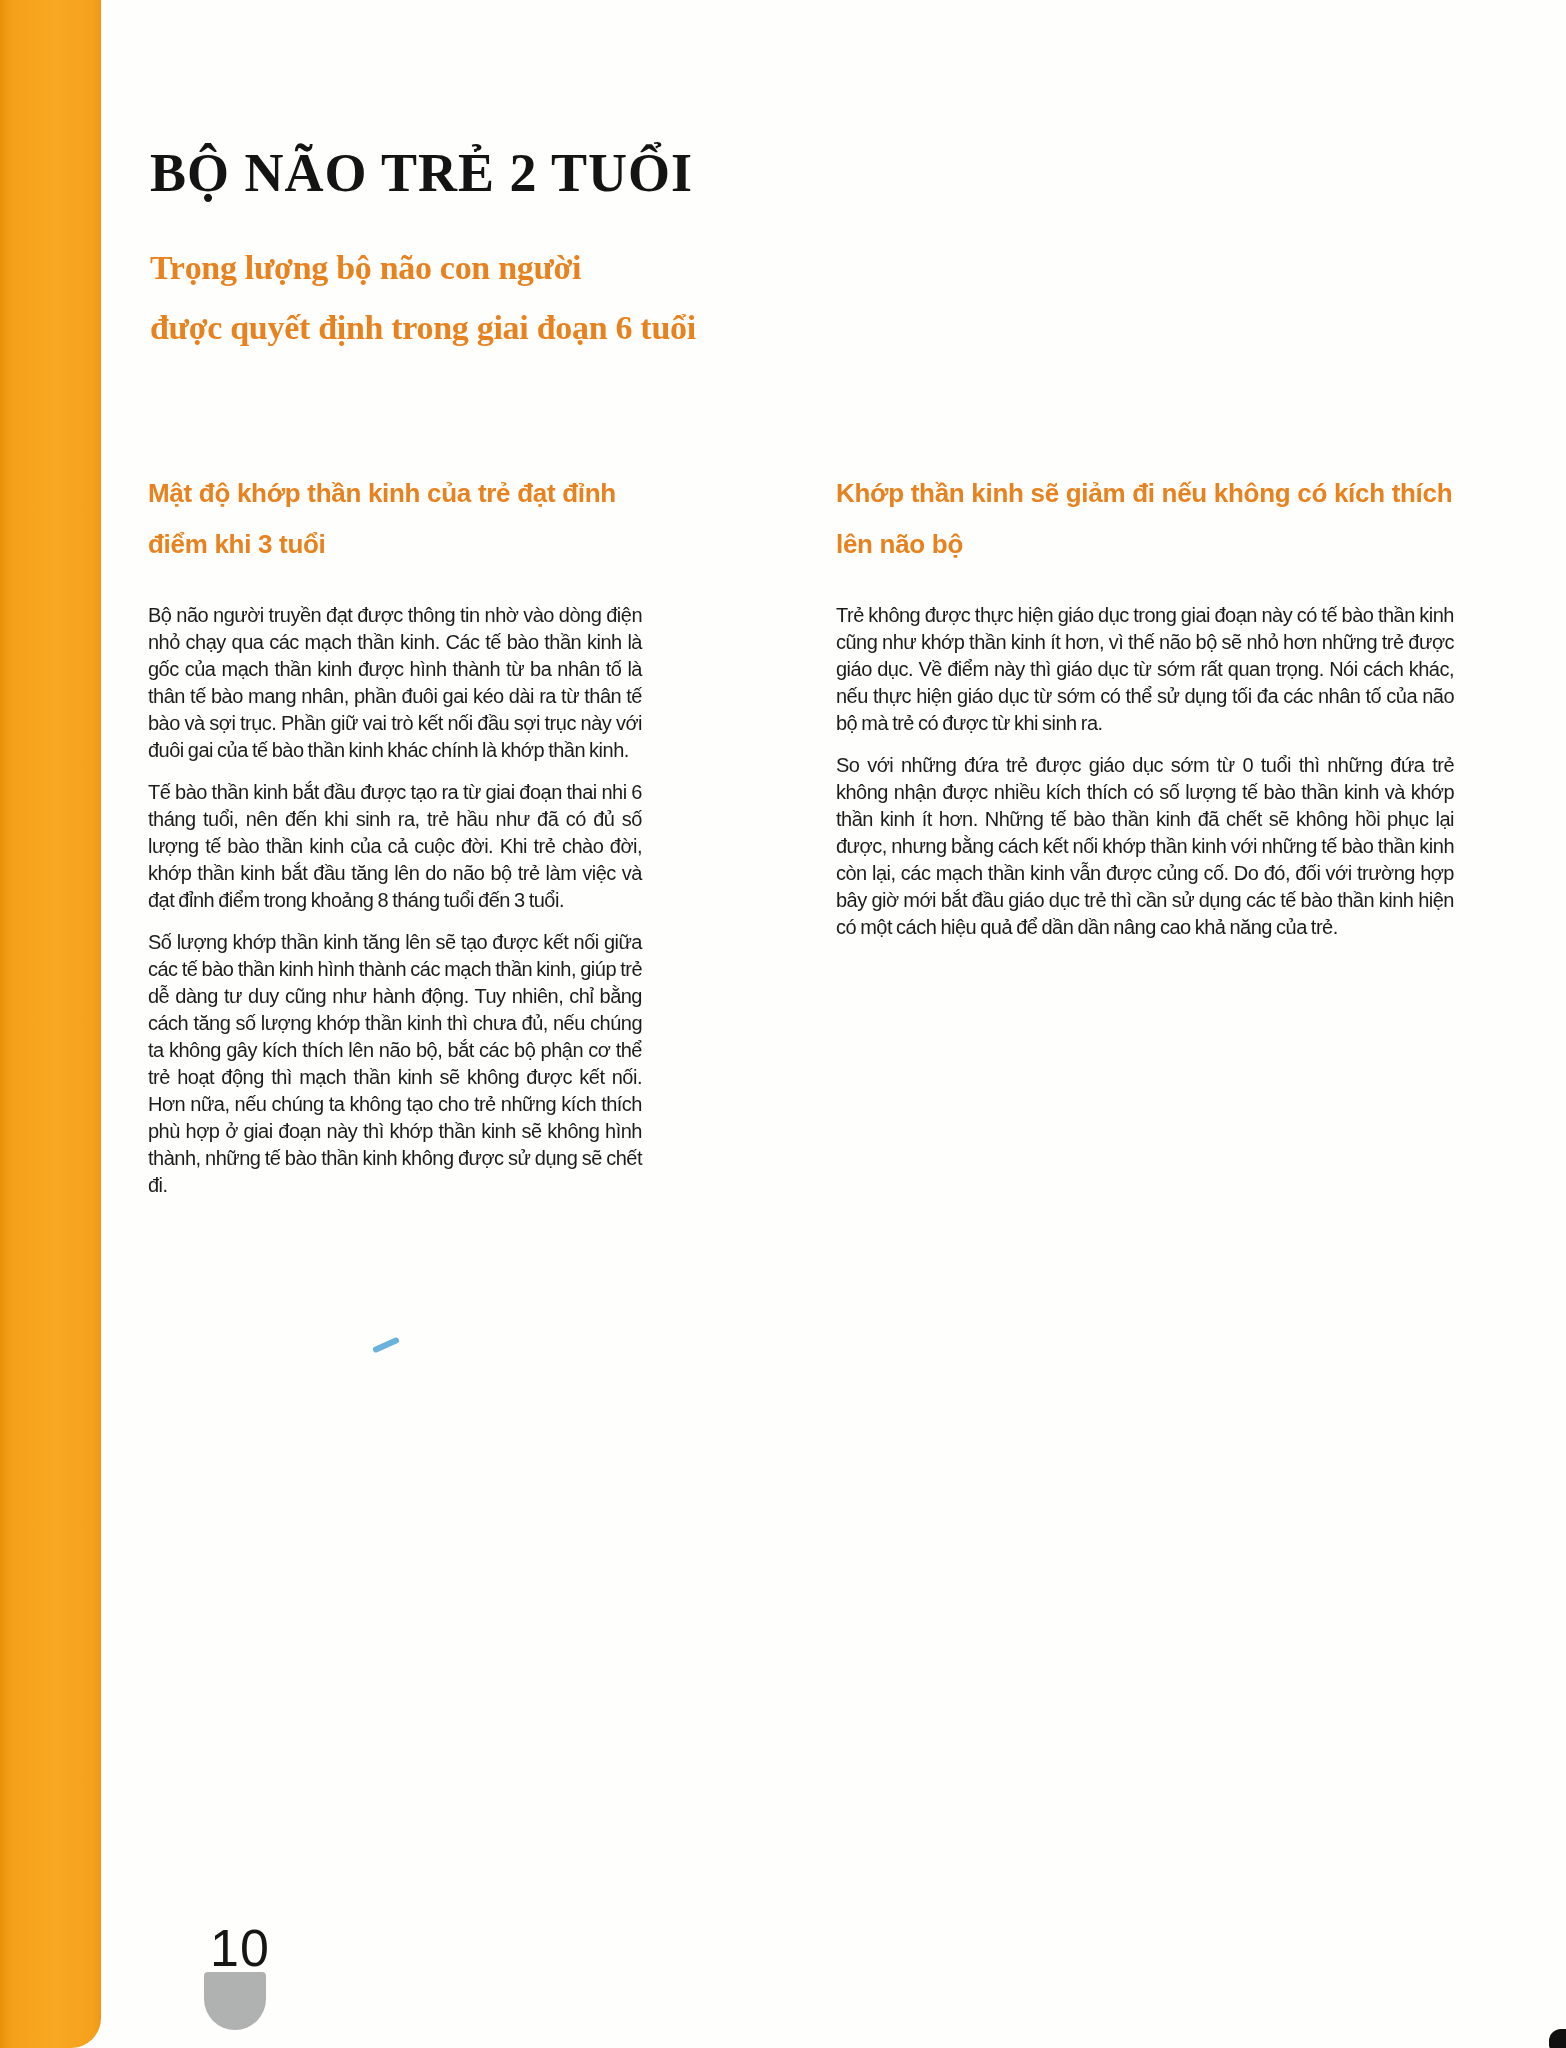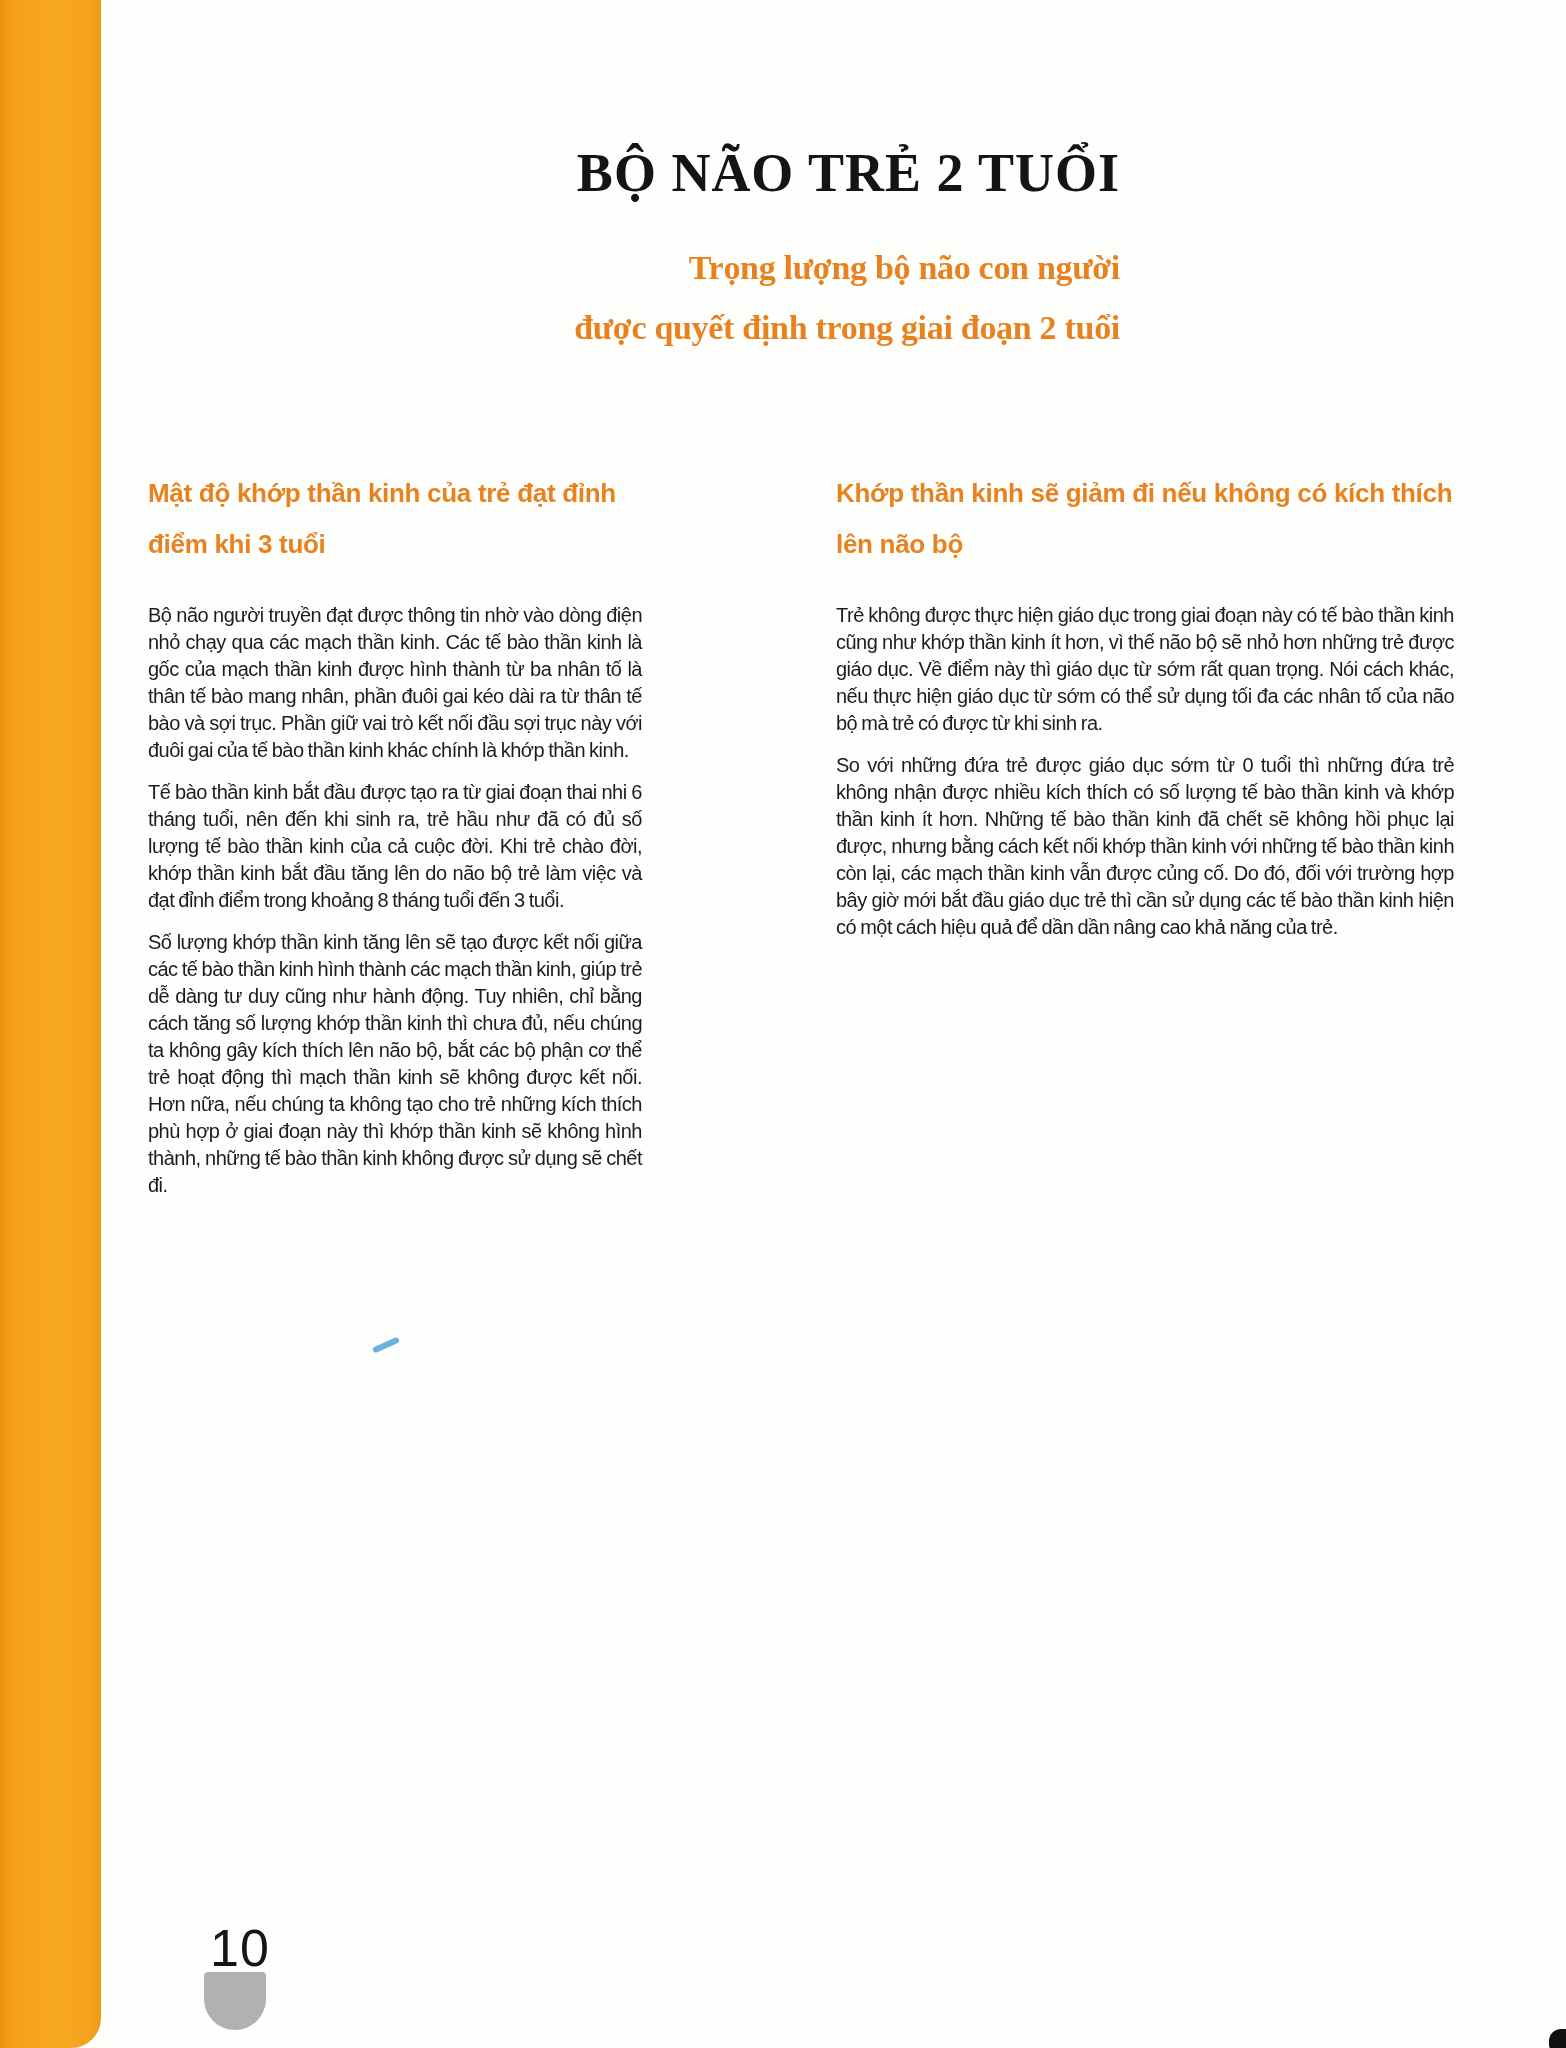--- a/index.html
+++ b/index.html
@@ -16,21 +16,21 @@
   .spine {
     position: absolute; left: 0; top: 0;
     width: 101px; height: 2048px;
     background: linear-gradient(90deg, #ea900a 0%, #f5a01a 12%, #f8a822 55%, #f5a11d 92%, #ef9712 100%);
     border-radius: 0 0 30px 0;
   }
 
   
   .header {
     position: absolute; left: 150px; top: 140px;
-    width: 970px; text-align: right;
+    width: 970px; text-align: left;
   }
   .title {
     font-family: "Liberation Serif", "DejaVu Serif", serif;
     font-weight: bold;
     font-size: 54px;
     letter-spacing: 1px;
     color: #141414;
     line-height: 66px;
   }
   .subtitle {
@@ -96,21 +96,21 @@
 </style>
 </head>
 <body>
 
 <div class="spine"></div>
 
 <div class="header">
   <div class="title">BỘ NÃO TRẺ 2 TUỔI</div>
   <div class="subtitle">
     <div>Trọng lượng bộ não con người</div>
-    <div>được quyết định trong giai đoạn 2 tuổi</div>
+    <div>được quyết định trong giai đoạn 6 tuổi</div>
   </div>
 </div>
 
 <div class="col col-left">
   <h2 class="col-heading">Mật độ khớp thần kinh của trẻ đạt đỉnh điểm khi 3 tuổi</h2>
   <p>Bộ não người truyền đạt được thông tin nhờ vào dòng điện nhỏ chạy qua các mạch thần kinh. Các tế bào thần kinh là gốc của mạch thần kinh được hình thành từ ba nhân tố là thân tế bào mang nhân, phần đuôi gai kéo dài ra từ thân tế bào và sợi trục. Phần giữ vai trò kết nối đầu sợi trục này với đuôi gai của tế bào thần kinh khác chính là khớp thần kinh.</p>
   <p>Tế bào thần kinh bắt đầu được tạo ra từ giai đoạn thai nhi 6 tháng tuổi, nên đến khi sinh ra, trẻ hầu như đã có đủ số lượng tế bào thần kinh của cả cuộc đời. Khi trẻ chào đời, khớp thần kinh bắt đầu tăng lên do não bộ trẻ làm việc và đạt đỉnh điểm trong khoảng 8 tháng tuổi đến 3 tuổi.</p>
   <p>Số lượng khớp thần kinh tăng lên sẽ tạo được kết nối giữa các tế bào thần kinh hình thành các mạch thần kinh, giúp trẻ dễ dàng tư duy cũng như hành động. Tuy nhiên, chỉ bằng cách tăng số lượng khớp thần kinh thì chưa đủ, nếu chúng ta không gây kích thích lên não bộ, bắt các bộ phận cơ thể trẻ hoạt động thì mạch thần kinh sẽ không được kết nối. Hơn nữa, nếu chúng ta không tạo cho trẻ những kích thích phù hợp ở giai đoạn này thì khớp thần kinh sẽ không hình thành, những tế bào thần kinh không được sử dụng sẽ chết đi.</p>
 </div>
 

